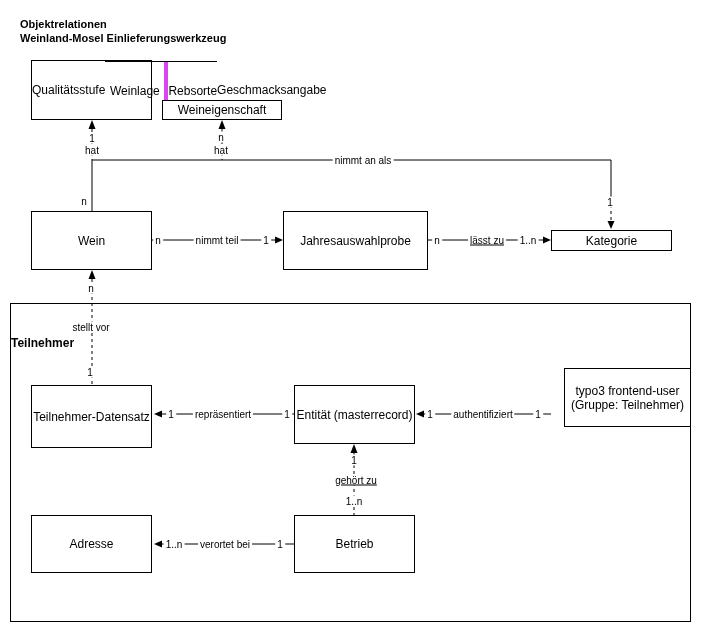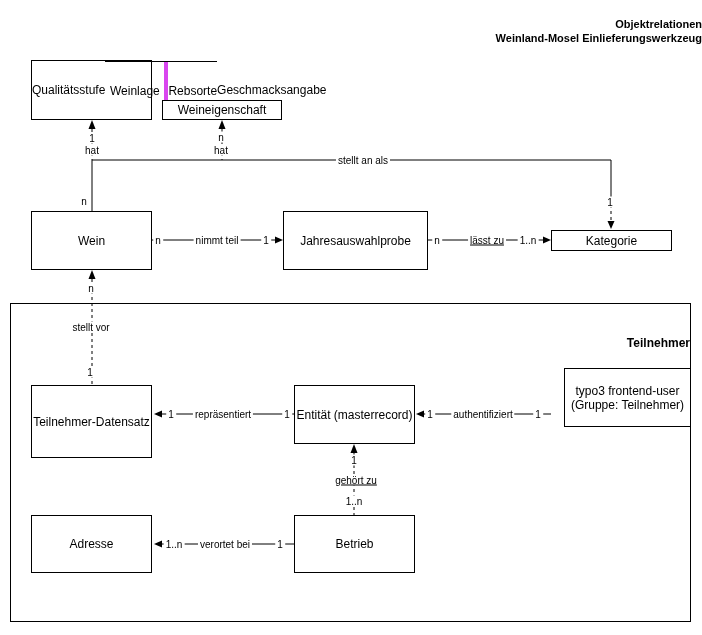--- a/index.html
+++ b/index.html
@@ -13,37 +13,37 @@
     position:absolute;background:#fff;border:1px solid #000;
     display:flex;align-items:center;justify-content:center;text-align:center;
     font-size:12px;line-height:14px;z-index:2;box-sizing:border-box;
     white-space:nowrap;
   }
   .group-box{
     position:absolute;background:transparent;border:1px solid #000;
     z-index:0;box-sizing:border-box;
   }
   .group-label{
-    position:absolute;left:0;right:0;top:32px;text-align:right;
+    position:absolute;left:0;right:0;top:32px;text-align:left;
     font-size:12px;font-weight:bold;
   }
   .tbl{position:absolute;left:31px;top:60px;width:121px;height:60px;
     border:1px solid #000;background:#fff;z-index:2;box-sizing:border-box;
     display:flex;flex-direction:row;font-size:12px;}
   .tbl-row{display:flex;align-items:center;justify-content:center;flex:1;}
   .tbl-split{display:flex;flex:1;border-top:1px solid #000;}
   .tbl-cell{display:flex;align-items:center;justify-content:center;}
   .tbl-cell-l{width:59px;border-right:4px solid #d946ef;}
   .tbl-cell-r{flex:1;}
   .lbl{
     position:absolute;transform:translate(-50%,-50%);background:#fff;
     font-size:10px;line-height:11px;padding:0 2px;z-index:3;white-space:nowrap;
   }
   .title{
-    position:absolute;left:20px;top:17px;width:682px;text-align:right;
+    position:absolute;left:20px;top:17px;width:682px;text-align:left;
     font-size:11px;font-weight:bold;line-height:14px;z-index:3;
   }
   .two-line{white-space:normal;line-height:14px;}
 </style>
 </head>
 <body>
 
 <div id="canvas">
 
   <div class="title">
@@ -105,42 +105,42 @@
   </div>
 
   <div class="node" style="left:31px;top:211px;width:121px;height:59px;">Wein</div>
 
   <div class="node" style="left:162px;top:100px;width:120px;height:20px;">Weineigenschaft</div>
 
   <div class="node" style="left:283px;top:211px;width:145px;height:59px;">Jahresauswahlprobe</div>
 
   <div class="node" style="left:551px;top:230px;width:121px;height:21px;text-align:right;">Kategorie</div>
 
-  <div class="node" style="left:31px;top:385px;width:121px;height:73px;">Teilnehmer-Datensatz</div>
+  <div class="node" style="left:31px;top:385px;width:121px;height:63px;">Teilnehmer-Datensatz</div>
 
   <div class="node" style="left:294px;top:385px;width:121px;height:59px;">Entität (masterrecord)</div>
 
   <div class="node two-line" style="left:551px;top:368px;width:127px;height:59px;margin-left:13px;">
     <div>
       <div>typo3 frontend-user</div>
       <div>(Gruppe: Teilnehmer)</div>
     </div>
   </div>
 
   <div class="node" style="left:31px;top:515px;width:121px;height:58px;">Adresse</div>
 
   <div class="node" style="left:294px;top:515px;width:121px;height:58px;">Betrieb</div>
 
   <span class="lbl" style="left:92px;top:138px;">1</span>
   <span class="lbl" style="left:92px;top:150px;">hat</span>
 
   <span class="lbl" style="left:221px;top:137px;">n</span>
   <span class="lbl" style="left:221px;top:150px;">hat</span>
 
-  <span class="lbl" style="left:363px;top:160px;">stellt an als</span>
+  <span class="lbl" style="left:363px;top:160px;">nimmt an als</span>
   <span class="lbl" style="left:84px;top:201px;">n</span>
   <span class="lbl" style="left:610px;top:202px;">1</span>
 
   <span class="lbl" style="left:158px;top:240px;">n</span>
   <span class="lbl" style="left:217px;top:240px;">nimmt teil</span>
   <span class="lbl" style="left:266px;top:240px;">1</span>
 
   <span class="lbl" style="left:437px;top:240px;">n</span>
   <span class="lbl" style="left:487px;top:240px;text-decoration:underline;">lässt zu</span>
   <span class="lbl" style="left:528px;top:240px;">1..n</span>

